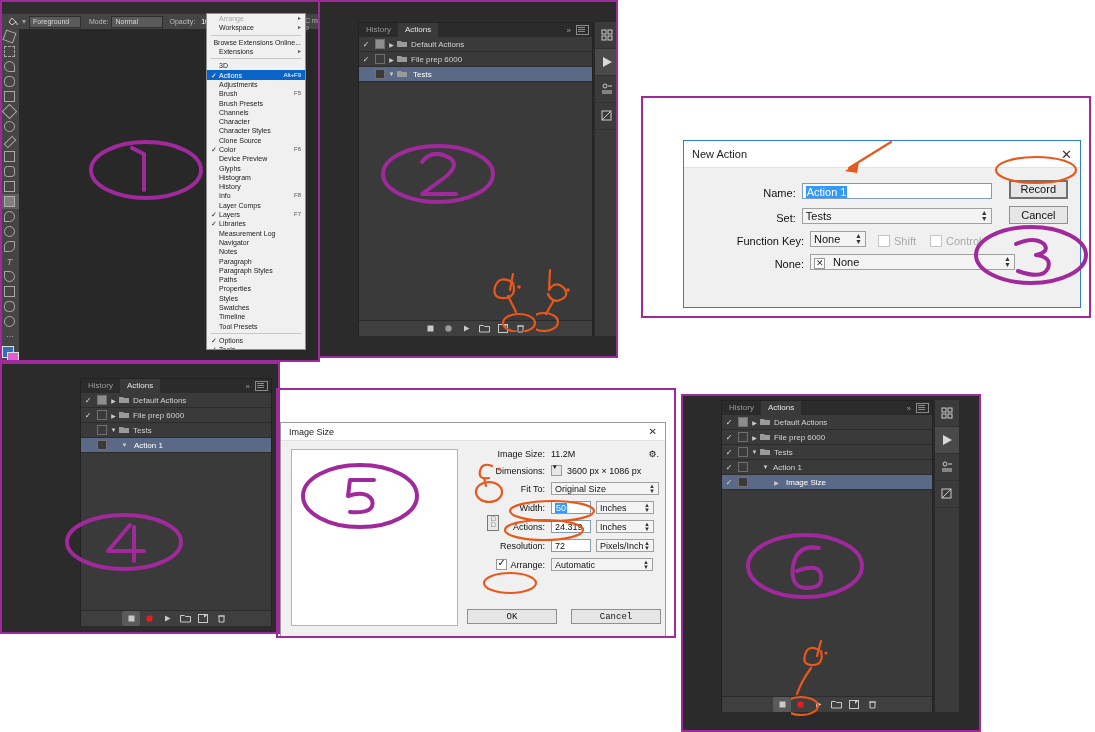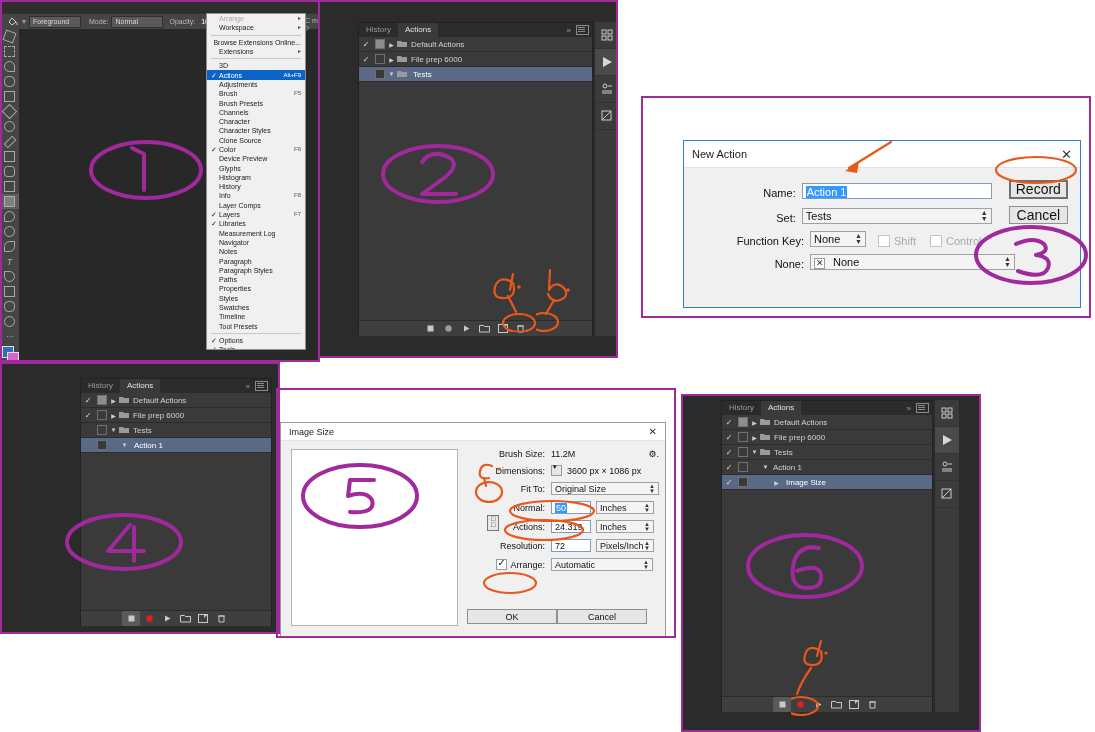--- a/index.html
+++ b/index.html
@@ -67,21 +67,21 @@
            padding:0 8px;font-size:11px;color:#222;border-bottom:1px solid #e2e2e2;}
   .dlg-ttl .x{margin-left:auto;font-size:13px;color:#333;line-height:1;}
   .frow{display:flex;align-items:flex-end;margin-bottom:7px;}
   .frow .flab{font-size:11px;text-align:right;color:#111;}
   .tinput{background:#fff;border:1px solid #7f9db9;height:16px;font-size:11px;
           line-height:16px;padding:0 3px;box-sizing:border-box;color:#111;}
   .tinput .selhl{background:#3399ff;color:#fff;padding:0 1px;}
   .tsel{background:#f4f4f4;border:1px solid #a0a0a0;height:16px;font-size:11px;
         line-height:15px;padding:0 3px;box-sizing:border-box;color:#111;position:relative;}
   .tsel .spin{position:absolute;right:3px;top:1px;font-size:7px;line-height:6px;color:#333;}
-  .btn{background:#e6e6e6;border:1px solid #8f8f8f;height:18px;font-size:14px;
+  .btn{background:#e6e6e6;border:1px solid #8f8f8f;height:18px;font-size:11px;
        line-height:17px;text-align:center;color:#111;box-sizing:border-box;}
   .btn.primary{border:2px solid #707070;line-height:15px;}
   .cbox{width:10px;height:10px;border:1px solid #9a9a9a;background:#fff;display:inline-block;
         vertical-align:middle;position:relative;}
   .cbox.on:after{content:"\2713";position:absolute;left:0px;top:-3px;font-size:10px;color:#111;}
   .muted{color:#a9a9a9;}
 
   
   .ann{position:absolute;pointer-events:none;}
   .mg{stroke:#a0299b;fill:none;stroke-width:4;stroke-linecap:round;stroke-linejoin:round;}
@@ -637,40 +637,40 @@
   <div class="dlg abs" style="left:4px;top:16px;width:386px;height:216px;">
     <div class="dlg-ttl" style="height:17px;font-size:9px;">
       <span>Image Size</span>
       <span class="x" style="font-size:10px;">✕</span>
     </div>
 
     <div class="abs" style="left:10px;top:26px;width:165px;height:175px;background:#fff;border:1px solid #b4b4b4;"></div>
 
     <div class="abs" style="left:182px;top:26px;width:196px;">
       <div style="display:flex;align-items:center;margin-bottom:6px;">
-        <div style="font-size:9px;width:82px;text-align:right;">Brush Size:</div>
+        <div style="font-size:9px;width:82px;text-align:right;">Image Size:</div>
         <div style="font-size:9px;margin-left:6px;">11.2M</div>
         <div style="margin-left:auto;font-size:9px;">⚙.</div>
       </div>
       <div style="display:flex;align-items:center;margin-bottom:6px;">
         <div style="font-size:9px;width:82px;text-align:right;">Dimensions:</div>
         <span class="cbox" style="width:9px;height:9px;margin-left:6px;background:#e6e6e6;">
           <span style="position:absolute;left:1px;top:-3px;font-size:7px;">▾</span>
           </span>
         <div style="font-size:9px;margin-left:5px;">3600 px  ×  1086 px</div>
       </div>
       <div style="display:flex;align-items:center;margin-bottom:6px;">
         <div style="font-size:9px;width:82px;text-align:right;">Fit To:</div>
         <div class="tsel" style="width:108px;margin-left:6px;height:13px;line-height:12px;font-size:9px;">
           <span>Original Size</span>
           <span class="spin" style="font-size:6px;line-height:5px;">▲<br>▼</span>
         </div>
       </div>
       <div style="display:flex;align-items:center;margin-bottom:6px;">
-        <div style="font-size:9px;width:82px;text-align:right;">Normal:</div>
+        <div style="font-size:9px;width:82px;text-align:right;">Width:</div>
         <div class="tinput" style="width:40px;margin-left:6px;height:13px;line-height:12px;font-size:9px;">
           <span class="selhl">50</span>
         </div>
         <div class="tsel" style="width:58px;margin-left:5px;height:13px;line-height:12px;font-size:9px;">
           <span>Inches</span>
           <span class="spin" style="font-size:6px;line-height:5px;">▲<br>▼</span>
         </div>
       </div>
       <div style="display:flex;align-items:center;margin-bottom:6px;">
         <div style="font-size:9px;width:82px;text-align:right;">Actions:</div>
@@ -700,21 +700,21 @@
         <div class="tsel" style="width:102px;margin-left:6px;height:13px;line-height:12px;font-size:9px;">
           <span>Automatic</span>
           <span class="spin" style="font-size:6px;line-height:5px;">▲<br>▼</span>
         </div>
       </div>
     </div>
 
     <div class="abs" style="left:206px;top:92px;width:10px;height:14px;border:1px solid #777;background:#e8e8e8;
                 font-size:7px;text-align:center;line-height:6px;color:#333;">□<br>□</div>
 
-    <div class="abs" style="left:186px;top:186px;display:flex;">
+    <div class="abs" style="left:186px;top:186px;display:flex;gap:14px;font-family:Liberation Mono, monospace;">
       <div class="btn" style="width:90px;height:15px;line-height:14px;font-size:9px;">OK</div>
       <div class="btn" style="width:90px;height:15px;line-height:14px;font-size:9px;">Cancel</div>
     </div>
   </div>
 
   <svg class="ann" style="left:22px;top:70px;" width="126" height="76">
     <ellipse class="mg" cx="62" cy="38" rx="57" ry="31"></ellipse>
     <path class="mg" d="M76 22 L52 22 L50 38 q18 -6 24 4 q4 14 -22 12"></path>
   </svg>
 

